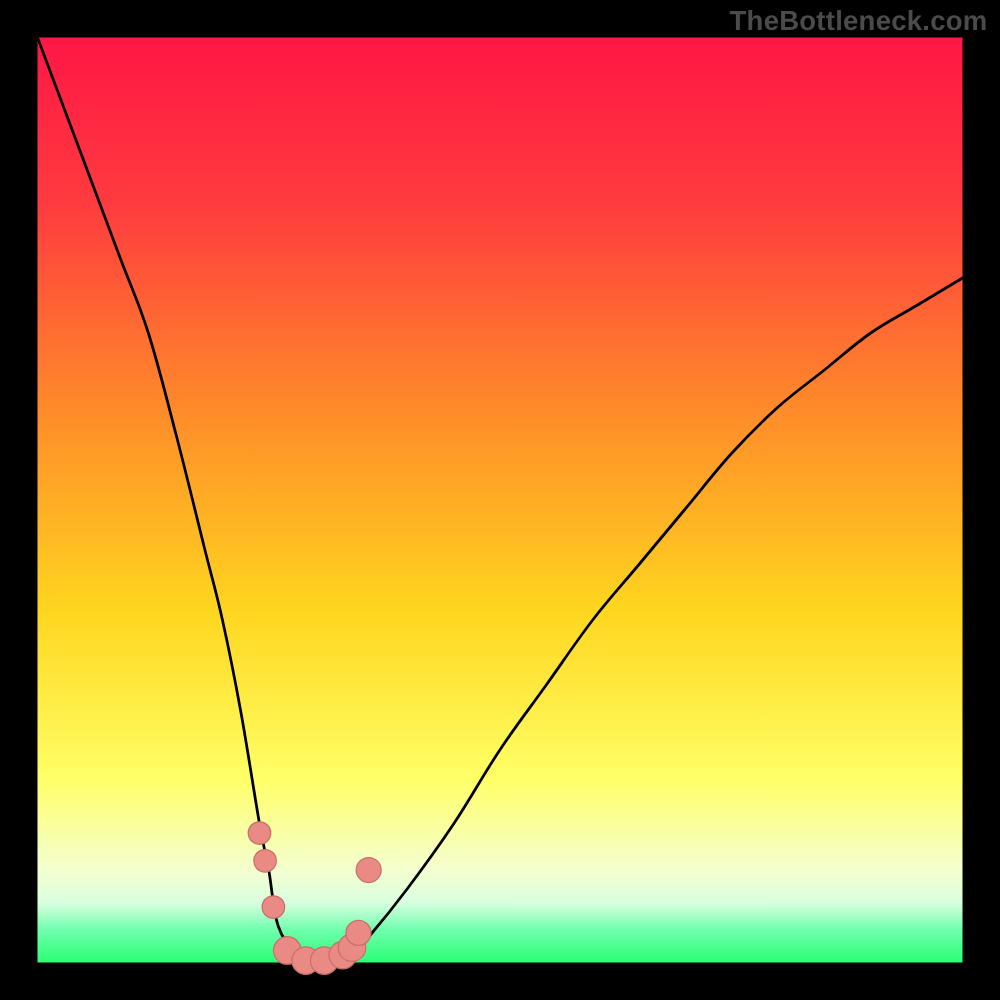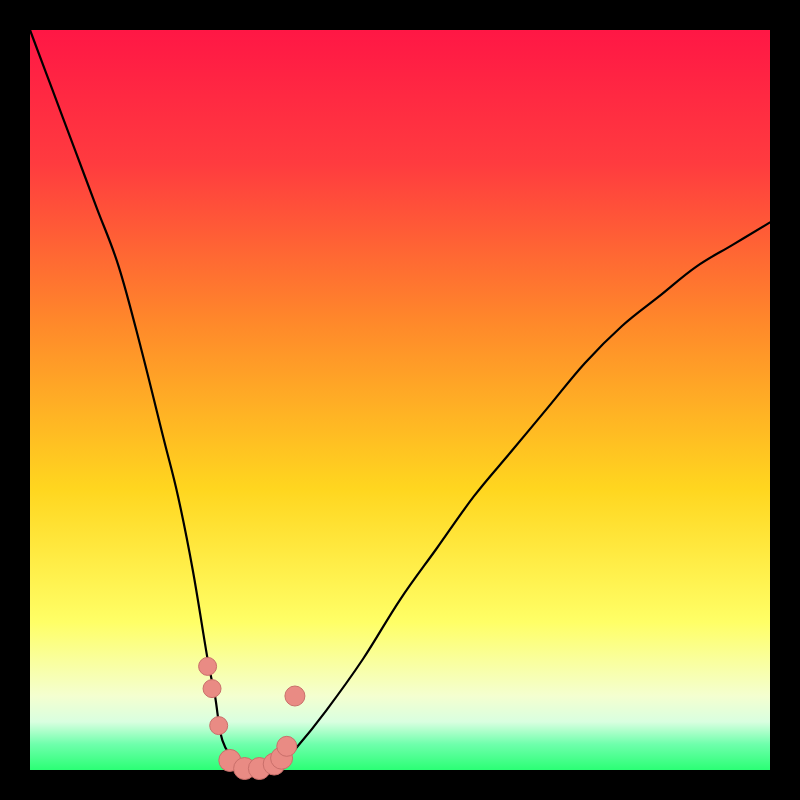--- a/index.html
+++ b/index.html
@@ -30,20 +30,21 @@
   svg {
     position: absolute;
     top: 0;
     left: 0;
   }
 </style>
 </head>
 <body>
 <div class="frame">
 
+  <div class="watermark">TheBottleneck.com</div>
 
   <svg id="chart-svg" width="800" height="800" viewBox="0 0 800 800">
       <defs>
         <linearGradient id="bg-grad" x1="0" y1="0" x2="0" y2="1">
           <stop offset="0%" stop-color="#ff1745"></stop>
           <stop offset="18%" stop-color="#ff3b3f"></stop>
           <stop offset="40%" stop-color="#ff8a2a"></stop>
           <stop offset="62%" stop-color="#ffd61f"></stop>
           <stop offset="80%" stop-color="#ffff66"></stop>
           <stop offset="90%" stop-color="#f4ffd0"></stop>

